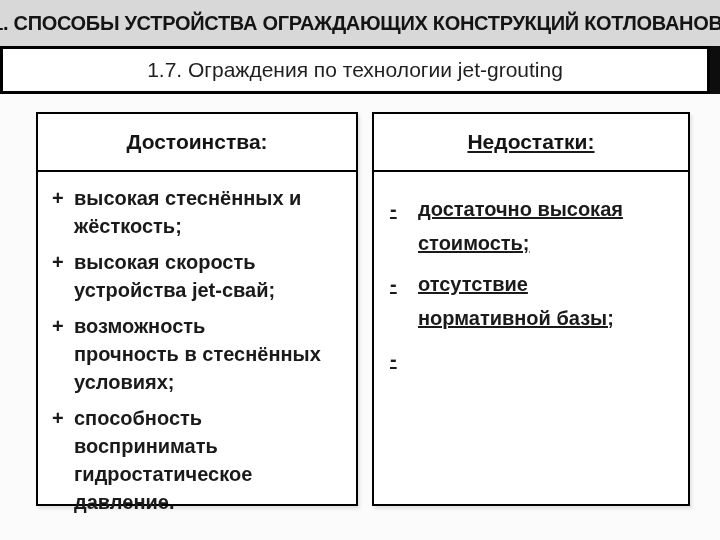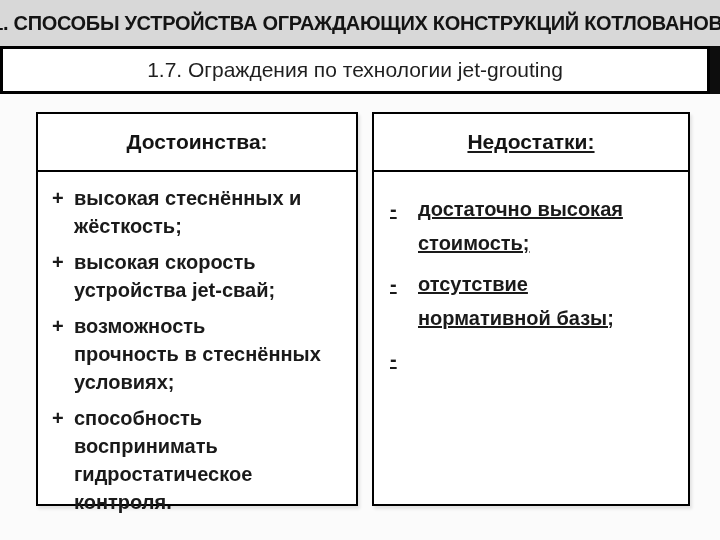--- a/index.html
+++ b/index.html
@@ -138,21 +138,21 @@
         <span class="marker">+</span>
         <span class="text">возможность
 прочность в стеснённых
 условиях;</span>
       </div>
       <div class="item">
         <span class="marker">+</span>
         <span class="text">способность
 воспринимать
 гидростатическое
-контроля.</span>
+давление.</span>
       </div>
     </div>
   </div>
 
   <div class="col-box right">
     <div class="col-header">Недостатки:</div>
     <div class="col-body">
       <div class="item">
         <span class="marker">-</span>
         <span class="text">достаточно высокая

